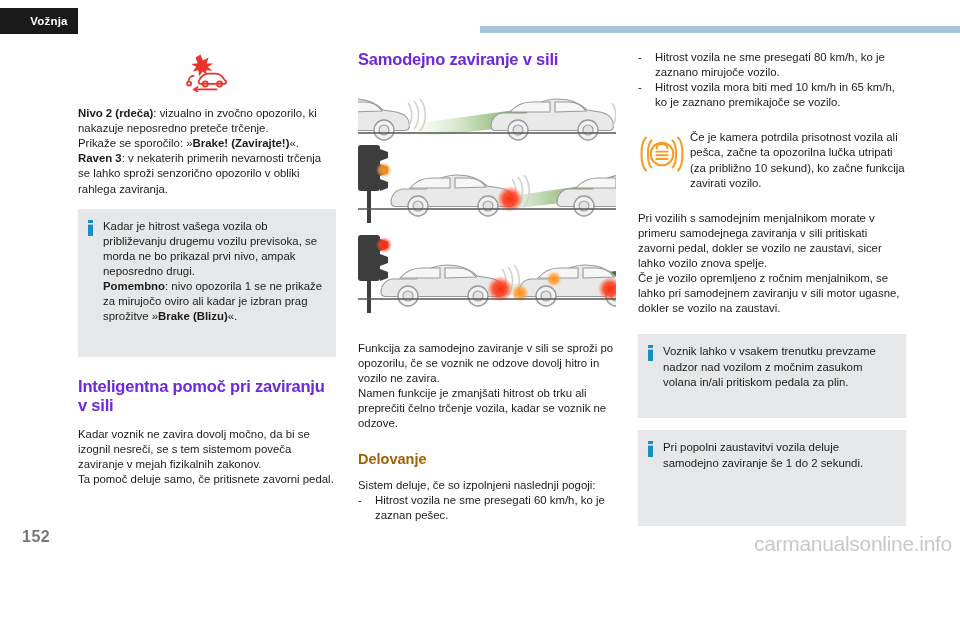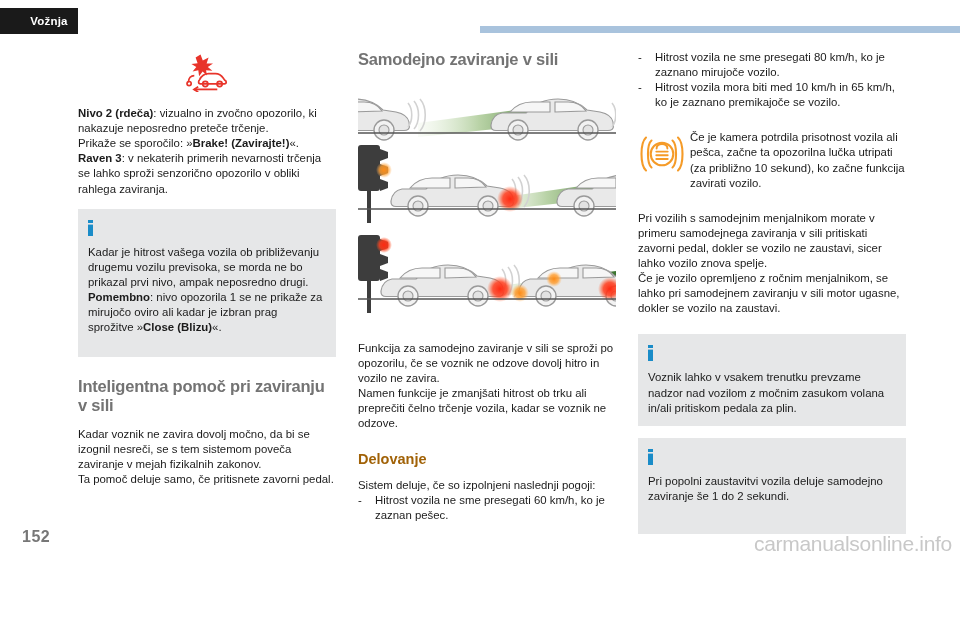--- a/index.html
+++ b/index.html
@@ -41,34 +41,34 @@
 
   
   .icon-row { display: flex; gap: 10px; align-items: center; flex-direction: column; }
   .icon-slot { flex: 0 0 42px; padding-top: 2px; }
   .icon-body { flex: 1 1 auto; }
 
   
   .infobox {
     background: #e6e7e8;
     padding: 10px 12px 10px 10px;
-    display: flex; gap: 9px; align-items: flex-start; flex-direction: column;
+    display: flex; gap: 9px; align-items: flex-start;
   }
   .info-i {
     flex: 0 0 6px; margin-top: 1px;
     color: #1a8cc8; font-weight: bold; font-size: 13px;
     line-height: 13px;
   }
   .info-i svg { display:block; }
   .info-text { flex: 1 1 auto; font-size: 11.4px; line-height: 15.1px; }
 
   
   h2.sect {
     font-size: 16.5px; font-weight: bold; line-height: 19px;
-    color: #737373; letter-spacing: -.2px;
+    color: #6d28d9; letter-spacing: -.2px;
   }
   h3.sub {
     font-size: 14.5px; font-weight: bold; line-height: 18px;
     color: #a16207;
   }
 
   
   .dash-item { display: flex; gap: 0; }
   .dash-mark { flex: 0 0 17px; }
   .dash-text { flex: 1 1 auto; }
@@ -141,21 +141,21 @@
 
     <div class="infobox" style="min-height:148px;">
       <div class="info-i">
         <svg width="6" height="16" viewBox="0 0 6 16" aria-hidden="true">
           <rect x="0" y="0" width="5" height="3" fill="#1a8cc8"></rect>
           <rect x="0" y="4.6" width="5" height="11.4" fill="#1a8cc8"></rect>
         </svg>
       </div>
       <div class="info-text">
         <p>Kadar je hitrost vašega vozila ob približevanju drugemu vozilu previsoka, se morda ne bo prikazal prvi nivo, ampak neposredno drugi.</p>
-        <p><b>Pomembno</b><span>: nivo opozorila 1 se ne prikaže za mirujočo oviro ali kadar je izbran prag sprožitve »</span><b>Close (Blizu)</b><span>«.</span></p>
+        <p><b>Pomembno</b><span>: nivo opozorila 1 se ne prikaže za mirujočo oviro ali kadar je izbran prag sprožitve »</span><b>Brake (Blizu)</b><span>«.</span></p>
       </div>
     </div>
 
     <div class="spacer-20"></div>
 
     <h2 class="sect">Inteligentna pomoč pri zaviranju v sili</h2>
 
     <div class="spacer-12"></div>
 
     <p>Kadar voznik ne zavira dovolj močno, da bi se izognil nesreči, se s tem sistemom poveča zaviranje v mejah fizikalnih zakonov.</p>

